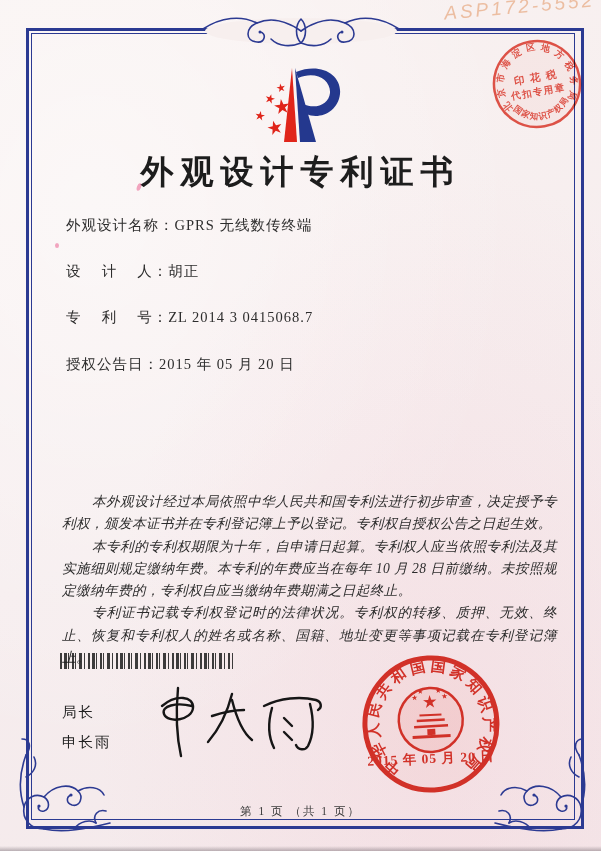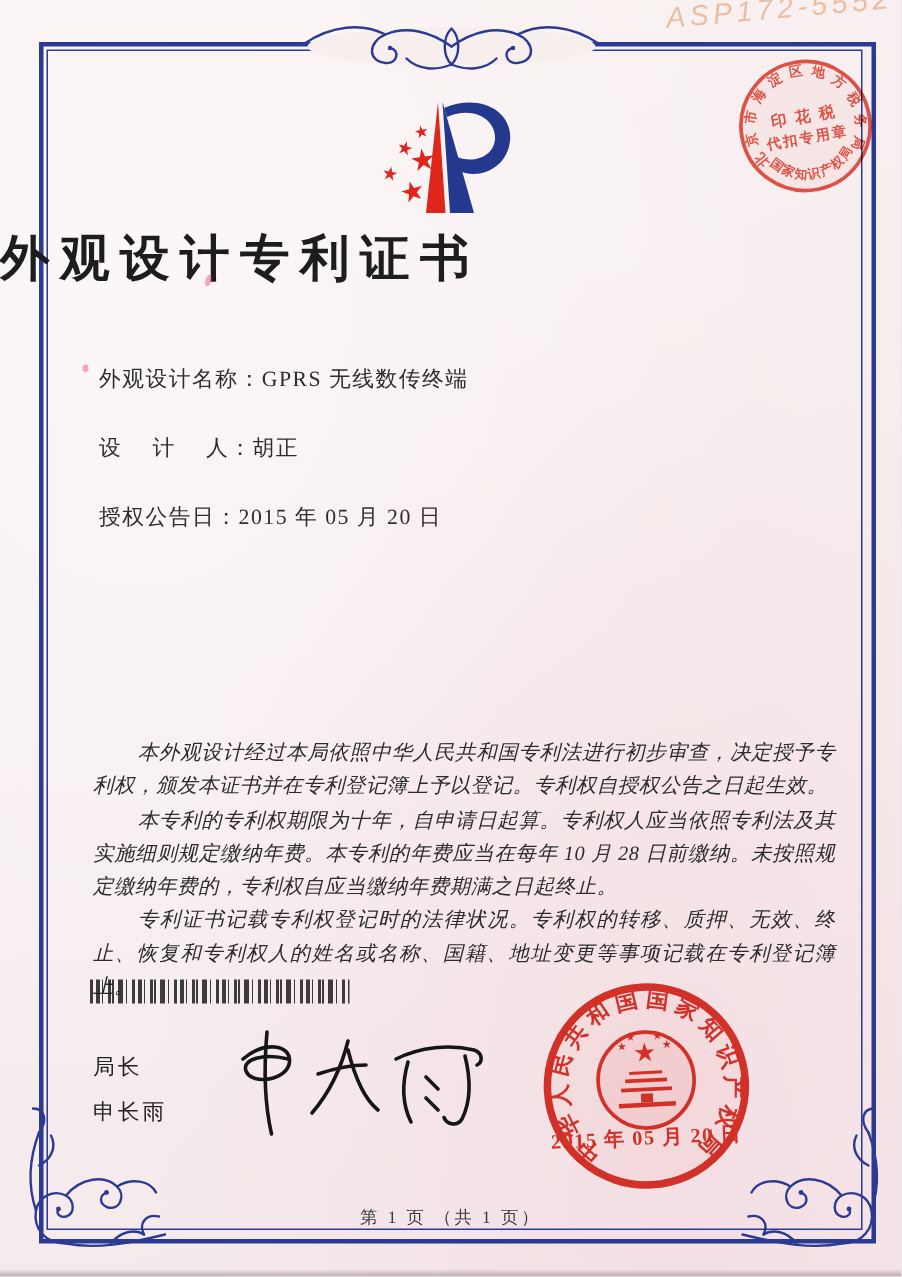--- a/index.html
+++ b/index.html
@@ -31,24 +31,24 @@
 
   .handwriting { position:absolute; top:-4px; right:6px; transform:rotate(-5deg);
     font-family:"Liberation Sans",sans-serif; font-style:italic;
     font-size:19px; letter-spacing:3px; color:rgba(226,148,96,0.55); }
 
   .cert-no { position:absolute; left:58px; top:58px; font-size:14.5px;
     letter-spacing:2.5px; color:#333; }
 
   .logo { position:absolute; left:250px; top:64px; }
 
-  .title { position:absolute; left:0; right:0; top:150px; 
+  .title { position:absolute; left:0; right:0; top:150px; text-align:center;
     font-size:33px; font-weight:bold; letter-spacing:7px; color:#1d1d1d; }
 
-  .fields { position:absolute; left:66px; top:243px; right:38px; }
+  .fields { position:absolute; left:66px; top:216px; right:38px; }
   .field { height:46.2px; font-size:14.5px; letter-spacing:1px; white-space:nowrap; color:#2d2d2d; }
 
   .paras { position:absolute; left:62px; right:44px; top:491px; }
   .paras p { margin:0; text-indent:2.2em; font-size:13.6px; line-height:22.3px;
     font-style:italic; letter-spacing:0.4px; text-align:justify; color:#2c2c2c; }
 
   .barcode { position:absolute; left:60px; top:653px; width:173px; height:16px;
     background:repeating-linear-gradient(90deg,
       #1c1c1c 0 2px, transparent 2px 4px,
       #1c1c1c 4px 7px, transparent 7px 8px,
@@ -157,20 +157,21 @@
       <use href="#star10" transform="translate(10,52) scale(0.5) rotate(10)"></use>
       <use href="#star10" transform="translate(25,64) scale(0.75) rotate(-15)"></use>
     </g>
   </svg>
 
   <div class="title">外观设计专利证书</div>
 
   <div class="fields">
     <div class="field"><span>外观设计名称：</span><span>GPRS 无线数传终端</span></div>
     <div class="field"><span>设　 计　 人：</span><span>胡正</span></div>
+    <div class="field"><span>专　 利　 号：</span><span>ZL 2014 3 0415068.7</span></div>
     <div class="field"><span>授权公告日：</span><span>2015 年 05 月 20 日</span></div>
   </div>
 
   <div class="paras">
     <p>本外观设计经过本局依照中华人民共和国专利法进行初步审查，决定授予专利权，颁发本证书并在专利登记簿上予以登记。专利权自授权公告之日起生效。</p>
     <p>本专利的专利权期限为十年，自申请日起算。专利权人应当依照专利法及其实施细则规定缴纳年费。本专利的年费应当在每年 10 月 28 日前缴纳。未按照规定缴纳年费的，专利权自应当缴纳年费期满之日起终止。</p>
     <p>专利证书记载专利权登记时的法律状况。专利权的转移、质押、无效、终止、恢复和专利权人的姓名或名称、国籍、地址变更等事项记载在专利登记簿上。</p>
   </div>
 
   <div class="barcode"></div>

